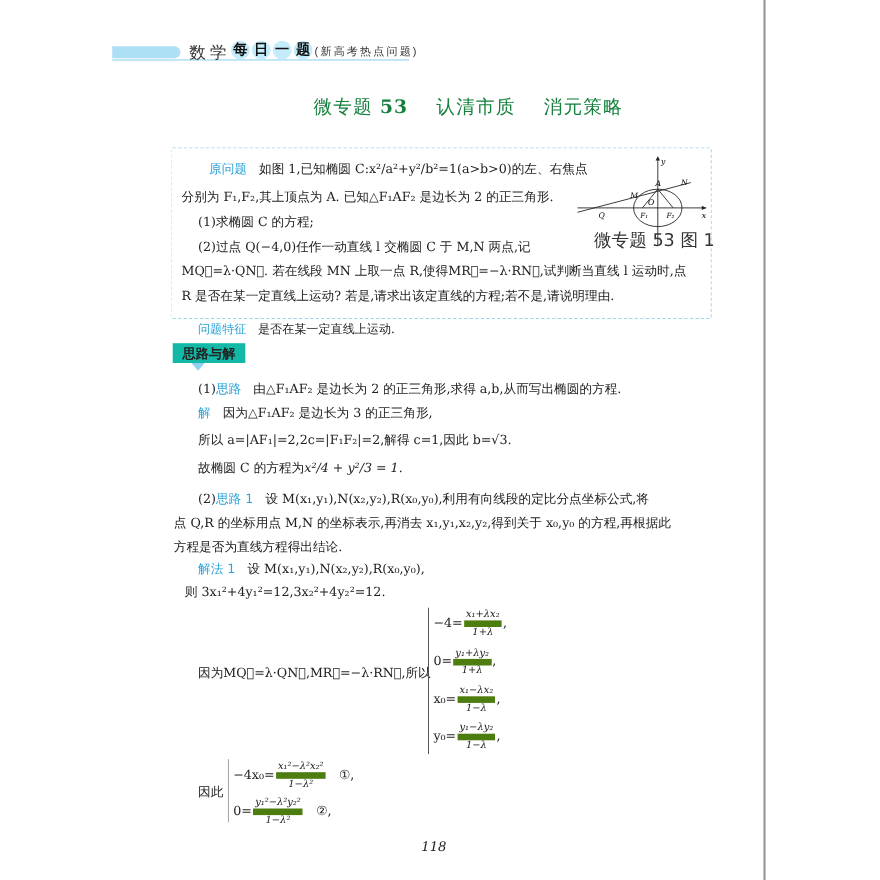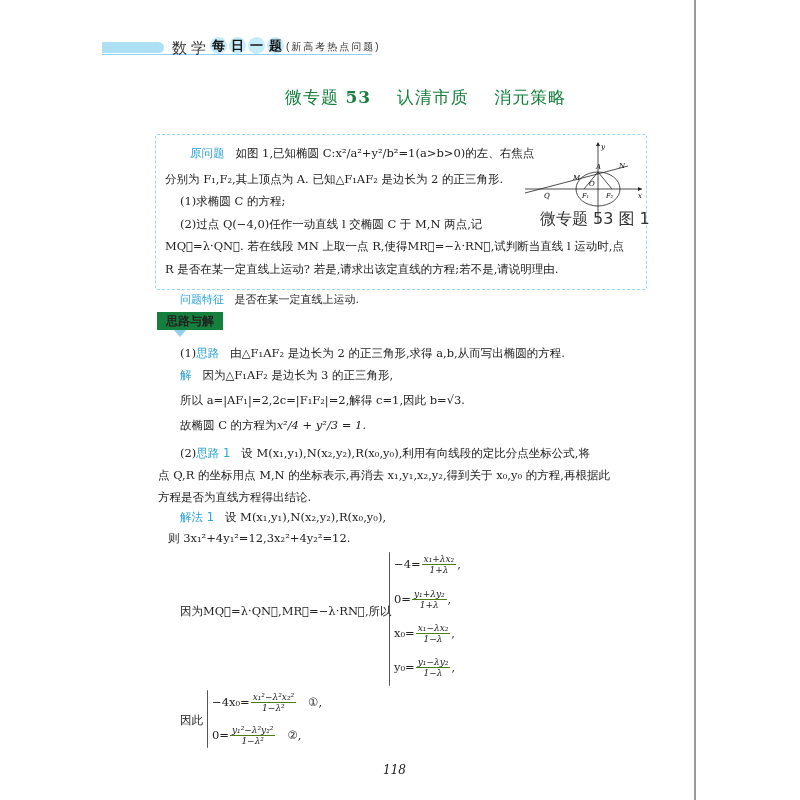--- a/index.html
+++ b/index.html
@@ -17,28 +17,28 @@
   .hdr-sub{position:absolute;left:186px;top:2px;font-size:10px;letter-spacing:2px;color:#333;font-family:Liberation Sans, sans-serif;white-space:nowrap;}
   
   .title{position:absolute;left:285px;top:86px;font-size:17px;color:#15803d;font-family:"DejaVu Sans",sans-serif;white-space:nowrap;letter-spacing:1px;}
   .title b{font-family:"DejaVu Serif",serif;}
   
   .pbox{position:absolute;left:155px;top:134px;width:490px;height:154px;border:1.5px dashed #9dd6ef;border-radius:2px;}
   .line{position:absolute;font-size:11.5px;white-space:nowrap;color:#222;}
   .blue{color:#2aa3d8;font-family:"DejaVu Sans",sans-serif;}
   .i{font-style:italic;}
   .frac{display:inline-block;vertical-align:middle;text-align:center;font-size:9px;line-height:10px;margin:0 1px;}
-  .frac .n{display:block;border-bottom:1px solid #4d7c0f;padding:0 2px;}
+  .frac .n{display:block;border-bottom:6px solid #4d7c0f;padding:0 2px;}
   .frac .d{display:block;padding:0 2px;}
   
   .fig{position:absolute;left:520px;top:138px;width:125px;height:90px;}
   .fig-cap{position:absolute;left:540px;top:209px;font-size:16px;color:#333;font-family:"DejaVu Sans",sans-serif;white-space:nowrap;}
   
   .feat{position:absolute;left:180px;top:292px;font-size:11px;white-space:nowrap;}
-  .sec-tag{position:absolute;left:157px;top:312px;width:66px;height:18px;background:#15803d;
+  .sec-tag{position:absolute;left:157px;top:312px;width:66px;height:18px;background:#14b8a6;
        font-size:12px;font-weight:bold;text-align:center;line-height:18px;font-family:"DejaVu Sans",sans-serif;color:#222;}
   .sec-tri{position:absolute;left:174px;top:330px;width:0;height:0;border-left:6px solid transparent;border-right:6px solid transparent;border-top:7px solid #8fd0ee;}
   .brace{position:absolute;border-left:1px solid #555;border-radius:6px 0 0 6px;}
   .pageno{position:absolute;left:383px;top:763px;font-size:12px;font-style:italic;color:#222;}
 </style>
 </head>
 <body>
 
 <div class="spine"></div>
 

